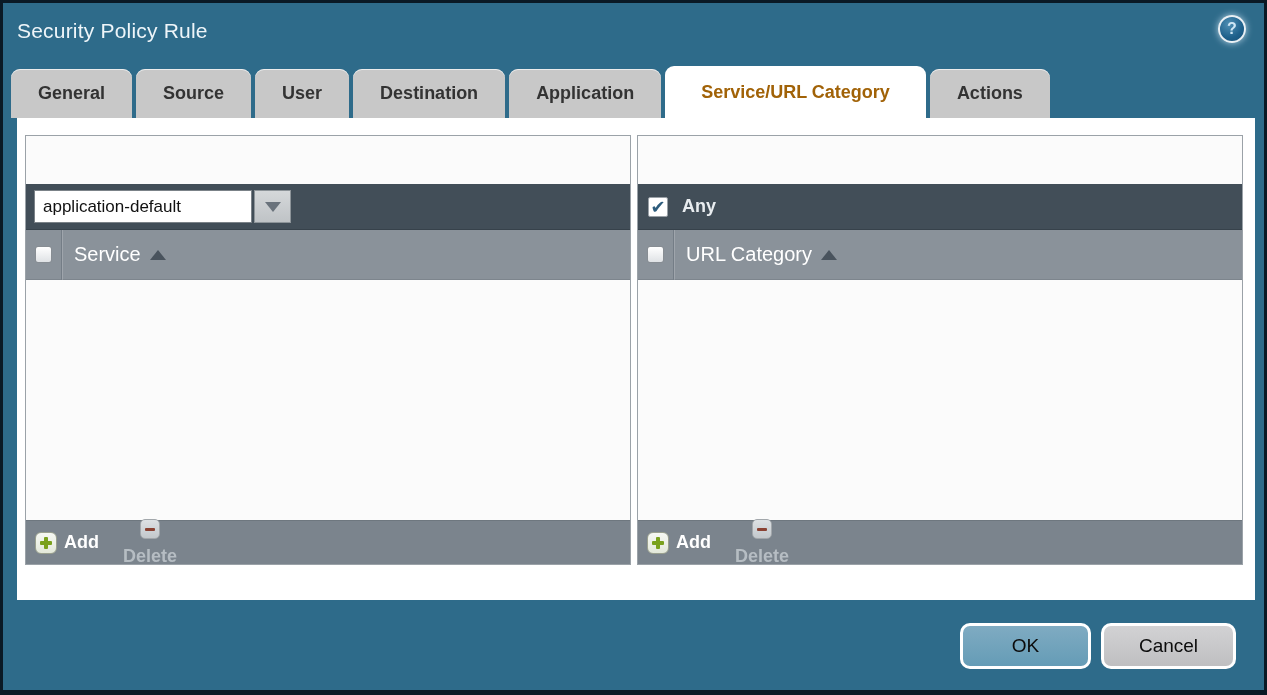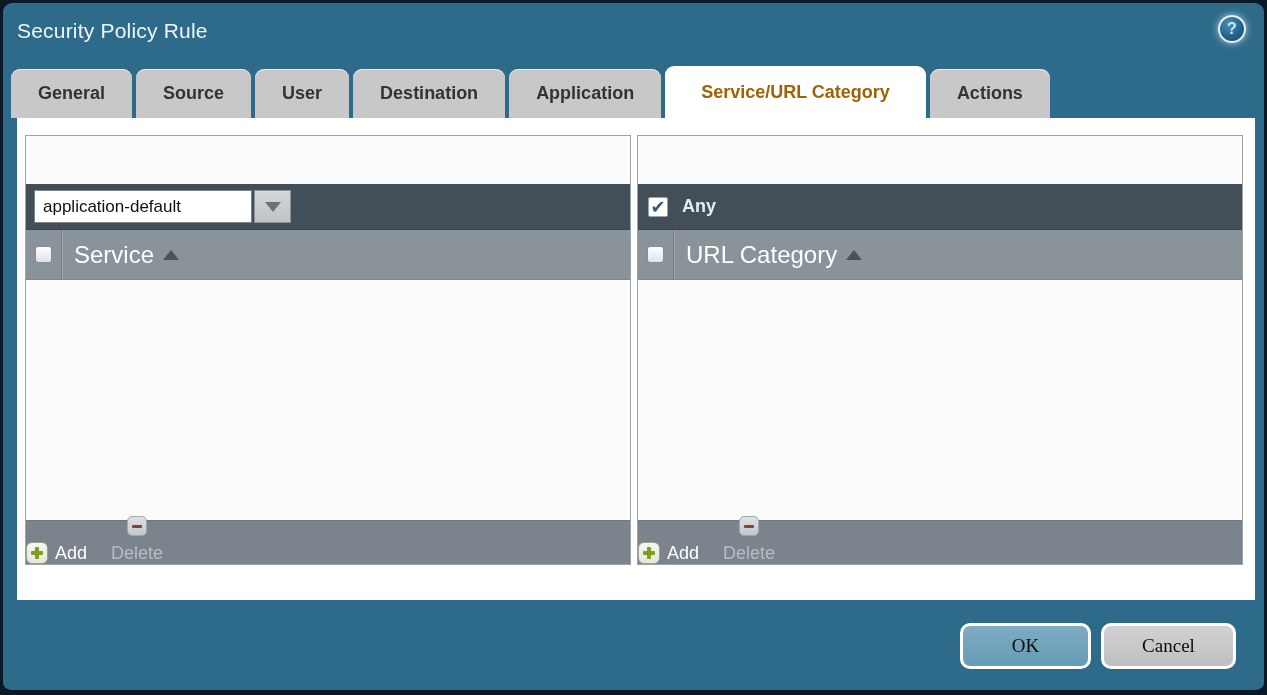--- a/index.html
+++ b/index.html
@@ -1,21 +1,21 @@
 <!DOCTYPE html>
 <html><head>
 <meta charset="utf-8">
 <style>
   * { margin:0; padding:0; box-sizing:border-box; }
   html,body { width:1267px; height:695px; background:#0a1925; font-family:"Liberation Sans", sans-serif; }
 
   .stage {
     position:relative; width:1267px; height:695px;
     background:#2e6b8a; border:3px solid #0a1925; border-bottom-width:5px;
-    border-radius:12px; overflow:hidden;
+    border-radius:1px; overflow:hidden;
   }
 
   
   .titlebar { position:absolute; top:0; left:0; right:0; height:62px; }
   .title {
     position:absolute; left:14px; top:16px;
     color:#eef5f9; font-size:21px; letter-spacing:.2px; font-weight:400;
   }
   .help {
     position:absolute; right:18px; top:12px; width:28px; height:28px;
@@ -81,29 +81,30 @@
     height:50px; flex:0 0 50px; background:#8a929a;
     display:flex; align-items:center; padding-left:9px;
     border-bottom:1px solid #7d858d;
   }
   .cb {
     width:17px; height:17px; flex:0 0 17px;
     background:linear-gradient(#ffffff,#dfe2e5);
     border:1px solid #878d93; border-radius:3px; cursor:pointer;
   }
   .vdiv { width:1px; height:50px; background:#747d86; margin-left:9px; box-shadow:1px 0 0 rgba(255,255,255,.18); }
-  .phead-label { margin-left:12px; color:#ffffff; font-size:24px; }
+  .phead-label { margin-left:12px; color:#ffffff; font-size:20px; }
   .tri-up { width:0; height:0; margin-left:9px; border-left:8px solid transparent; border-right:8px solid transparent; border-bottom:10px solid #49535d; }
 
   .plist { flex:1 1 auto; background:#fbfbfb; }
 
   .pfoot {
     height:44px; flex:0 0 44px; background:#7b848d;
-    display:flex; align-items:flex-end; 
+    display:flex; align-items:center; padding-left:9px;
     border-top:1px solid #6e777f;
+    font-weight:bold;
   }
   .footbtn { display:flex; align-items:center; gap:7px; cursor:pointer; }
   .footbtn .lbl { color:#ffffff; font-size:18px; }
   .footbtn.disabled { cursor:default;flex-direction:column; }
   .footbtn.disabled .lbl { color:#b6bdc3; }
   .footbtn + .footbtn { margin-left:24px; }
   .icon-plus {
     position:relative; width:22px; height:22px; border-radius:6px;
     background:linear-gradient(#f6f8f3,#e3e8da); border:1px solid #9aa08f;
   }
@@ -128,21 +129,21 @@
     display:flex; align-items:center; justify-content:center; cursor:pointer;
     font-family:"DejaVu Sans", sans-serif; font-size:18px; font-weight:bold;
     color:#2d5c7c; line-height:1;
   }
   .any-label { margin-left:14px; color:#e9edf0; font-size:18px;font-weight:bold; }
 
   
   .btn {
     position:absolute; top:620px; height:46px;
     border:3px solid #ffffff; border-radius:10px;
-    font-family:Liberation Serif, serif; font-size:19px; color:#0c0c0c;
+    font-family:Liberation Sans, sans-serif; font-size:19px; color:#0c0c0c;
     display:flex; align-items:center; justify-content:center; cursor:pointer;
   }
   .btn.ok { left:957px; width:131px; background:linear-gradient(#7fabc2,#659cb6); }
   .btn.cancel { left:1098px; width:135px; background:linear-gradient(#d2d2d4,#bfbfc1); }
 </style>
 </head>
 <body>
 
 <div class="stage">
 

